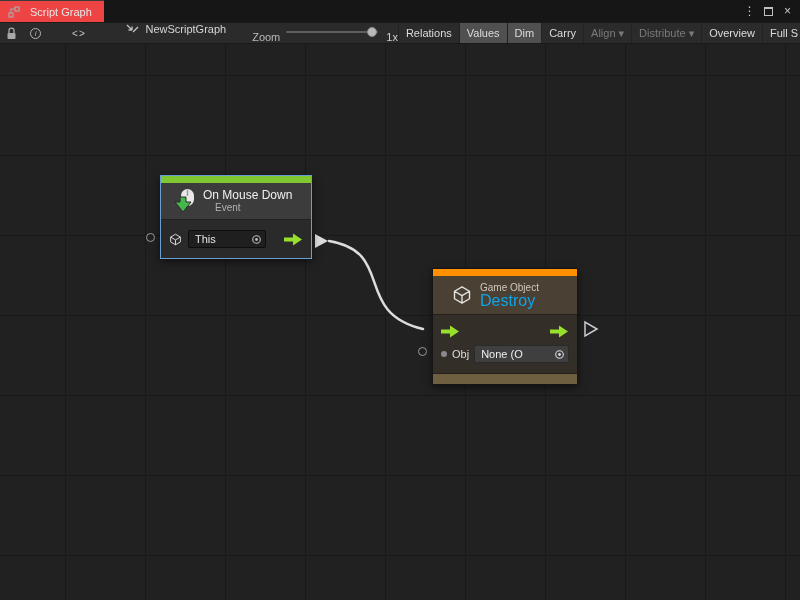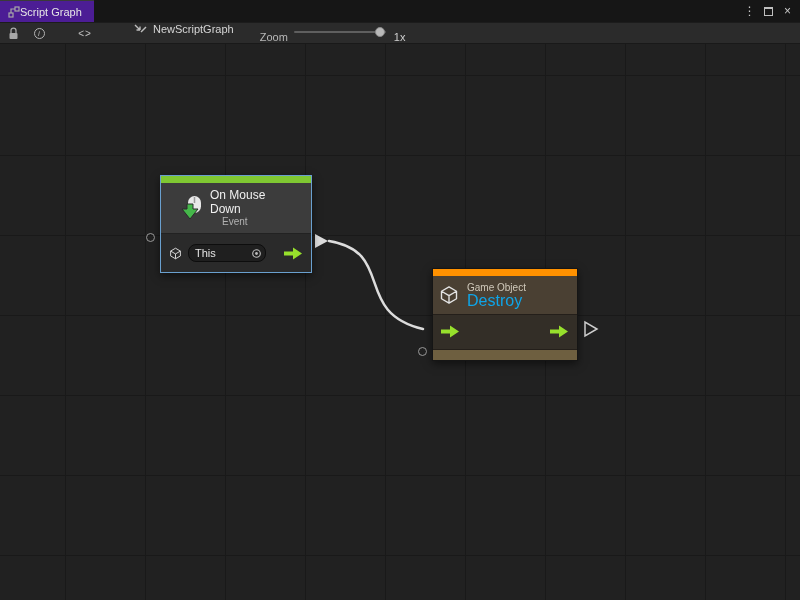--- a/index.html
+++ b/index.html
@@ -3,21 +3,21 @@
 <meta charset="utf-8">
 <style>
   * { margin:0; padding:0; box-sizing:border-box; }
   html,body { width:800px; height:600px; overflow:hidden; }
   body { font-family:"Liberation Sans", sans-serif; background:#161616; color:#d8d8d8; }
 
   .root { position:relative; width:800px; height:600px; }
 
   
   .tabbar { height:22px; background:#161616; display:flex; align-items:stretch; font-size:11px; }
-  .tab { background:#4c1d95; padding:0 12px 0 8px; display:flex; align-items:center; gap:0; color:#e6e6e6; border-top:1px solid #3a3a3a; }
+  .tab { background:#ef4444; padding:0 12px 0 8px; display:flex; align-items:center; gap:10px; color:#e6e6e6; border-top:1px solid #3a3a3a; }
   .tab-icon svg { display:block; }
   .tabbar-right { margin-left:auto; display:flex; align-items:center; gap:2px; padding-right:4px; }
   .tb-winbtn { width:17px; height:18px; display:flex; align-items:center; justify-content:center; color:#c8c8c8; font-size:12px; cursor:default; }
   .maxbox { width:9px; height:9px; border:1px solid #c0c0c0; border-top-width:2px; display:inline-block; }
 
   
   .toolbar { height:22px; background:#2b2b2b; border-top:1px solid #1c1c1c; border-bottom:1px solid #191919; display:flex; align-items:stretch; font-size:11px; color:#dcdcdc; }
   .tool-icon { width:26px; display:flex; align-items:center; justify-content:center; color:#b4b4b4; }
   .tool-icon.codey { width:34px; margin-left:16px; font-size:10px; letter-spacing:1px; color:#c2c2c2; }
   .info-circle { width:11px; height:11px; border:1px solid #b4b4b4; border-radius:50%; font-size:8px; line-height:9px; text-align:center; color:#b4b4b4; font-style:italic; }
@@ -43,33 +43,33 @@
   }
 
   .edges-svg { position:absolute; left:0; top:0; width:800px; height:556px; pointer-events:none; }
 
   
   .node { position:absolute; box-shadow:0 3px 8px rgba(0,0,0,.5); font-size:11px; }
   .accent { height:7px; }
 
   .node-event { left:160px; top:131px; width:152px; border:1px solid #6aa0cf; }
   .node-event .accent { background:#7fc832; }
-  .ne-header { background:#3c3c3c; display:flex; align-items:center; gap:7px; padding:5px 16px; }
+  .ne-header { background:#3c3c3c; display:flex; align-items:center; gap:7px; padding:5px 9px; }
   .ne-title { font-size:12px; color:#f0f0f0; line-height:14px; }
   .ne-sub { font-size:10px; color:#b2b2b2; line-height:12px;margin-left:12px; }
   .ne-body { background:#2a2a2a; border-top:1px solid #222; padding:9px 8px; }
   .port-row { display:flex; align-items:center; gap:6px; height:20px; }
-  .field { display:flex; align-items:center; height:18px; background:#1f1f1f; border:1px solid #0d0d0d; border-radius:8px; padding:0 3px 0 6px; color:#e4e4e4; }
+  .field { display:flex; align-items:center; height:18px; background:#1f1f1f; border:1px solid #0d0d0d; border-radius:2px; padding:0 3px 0 6px; color:#e4e4e4; }
   .field.this-field { width:78px; }
   .field .fval { flex:1; overflow:hidden; white-space:nowrap; }
   .arrow-out { margin-left:auto; display:flex; }
 
   .node-destroy { left:432px; top:224px; width:146px; border:1px solid #151515; }
   .node-destroy .accent { background:#ff9100; }
-  .nd-header { background:#4a4033; display:flex; align-items:center; gap:8px; padding:6px 6px; }
+  .nd-header { background:#4a4033; display:flex; align-items:center; gap:8px; padding:6px 19px; }
   .nd-cat { font-size:10px; color:#cfc8ba; line-height:12px; }
   .nd-title { font-size:16px; color:#0ea5e9; line-height:14px; }
   .nd-body { background:#332e27; border-top:1px solid #241f1a; padding:6px 8px 8px; }
   .flow-row { display:flex; align-items:center; justify-content:space-between; height:20px; }
   .obj-row { display:flex; align-items:center; gap:5px; height:22px; margin-top:2px; }
   .dot { width:6px; height:6px; border-radius:50%; background:#8a8a8a; }
   .obj-label { color:#dcdcdc; }
   .field.obj-field { flex:1; background:#3f3f3f; border-color:#2a2a2a; color:#efefef; }
   .nd-footer { height:11px; background:#6e5f40; border-top:1px solid #241f1a; }
 
@@ -128,20 +128,30 @@
 
     <span class="zoom-wrap">
       <span>Zoom</span>
       <span class="zoom-slider">
         <span class="zoom-track"></span>
         <span class="zoom-knob"></span>
       </span>
       <span class="zoom-val">1x</span>
     </span>
 
+    <span class="tb-buttons">
+      <span class="tb-btn">Relations</span>
+      <span class="tb-btn active">Values</span>
+      <span class="tb-btn active">Dim</span>
+      <span class="tb-btn">Carry</span>
+      <span class="tb-btn disabled">Align ▾</span>
+      <span class="tb-btn disabled">Distribute ▾</span>
+      <span class="tb-btn">Overview</span>
+      <span class="tb-btn clip">Full S</span>
+    </span>
   </div>
 
   <div class="canvas">
 
     <svg class="edges-svg">
       <polygon points="315,190 315,204 328,197" fill="#dcdcdc"></polygon>
       <path d="M 329 197 C 396 208, 352 268, 423 285" fill="none" stroke="#dcdcdc" stroke-width="2.5" stroke-linecap="round"></path>
       <polygon points="585,278 585,292 597,285" fill="none" stroke="#cfcfcf" stroke-width="1.5"></polygon>
     </svg>
 
@@ -207,18 +217,31 @@
             <svg width="19" height="13" viewBox="0 0 19 13">
               <path d="M0 4.5 h9 V0.5 l9 6 -9 6 V8.5 H0 z" fill="#97e02c"></path>
             </svg>
           </span>
           <span>
             <svg width="19" height="13" viewBox="0 0 19 13">
               <path d="M0 4.5 h9 V0.5 l9 6 -9 6 V8.5 H0 z" fill="#97e02c"></path>
             </svg>
           </span>
         </div>
+        <div class="obj-row">
+          <span class="dot"></span>
+          <span class="obj-label">Obj</span>
+          <span class="field obj-field">
+            <span class="fval">None (O</span>
+            <span>
+              <svg width="11" height="11" viewBox="0 0 11 11">
+                <circle cx="5.5" cy="5.5" r="3.8" fill="none" stroke="#d8d8d8" stroke-width="1.1"></circle>
+                <circle cx="5.5" cy="5.5" r="1.4" fill="#d8d8d8"></circle>
+              </svg>
+            </span>
+          </span>
+        </div>
       </div>
       <div class="nd-footer"></div>
     </div>
 
   </div>
 </div>
 
 </body></html>

